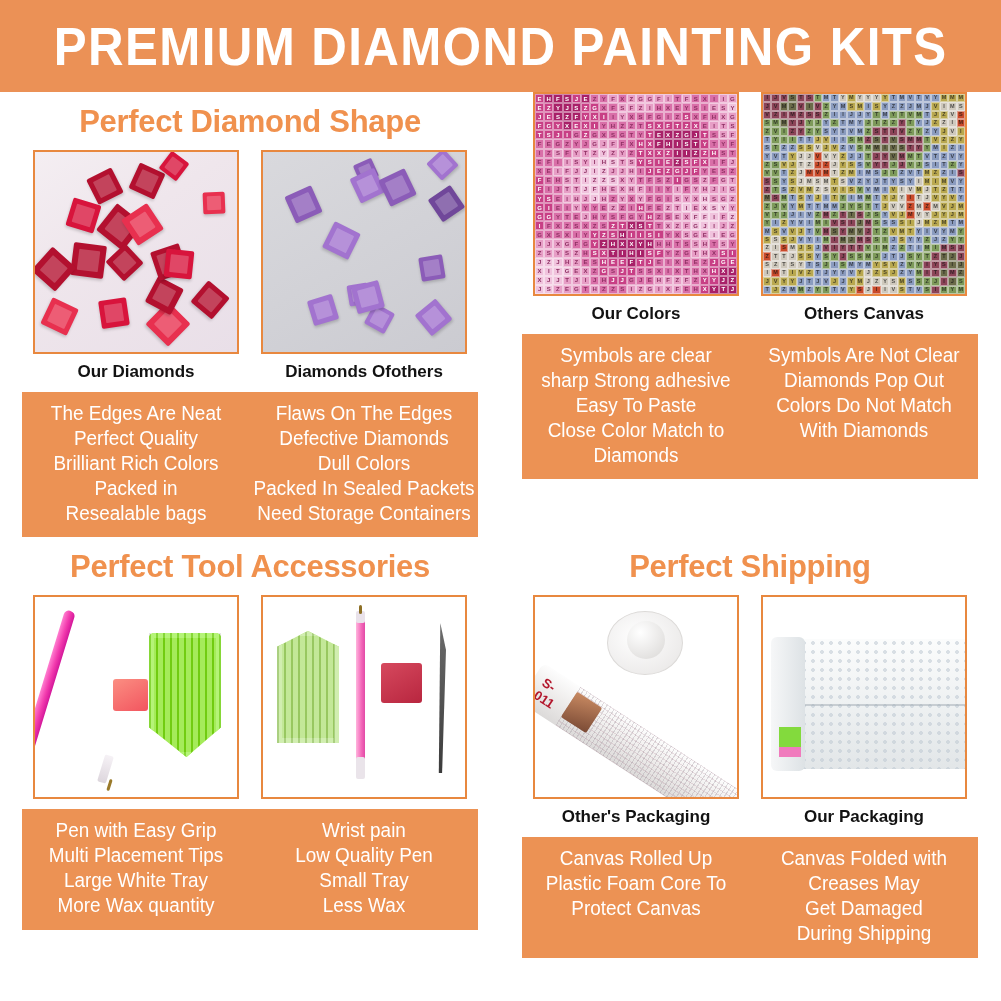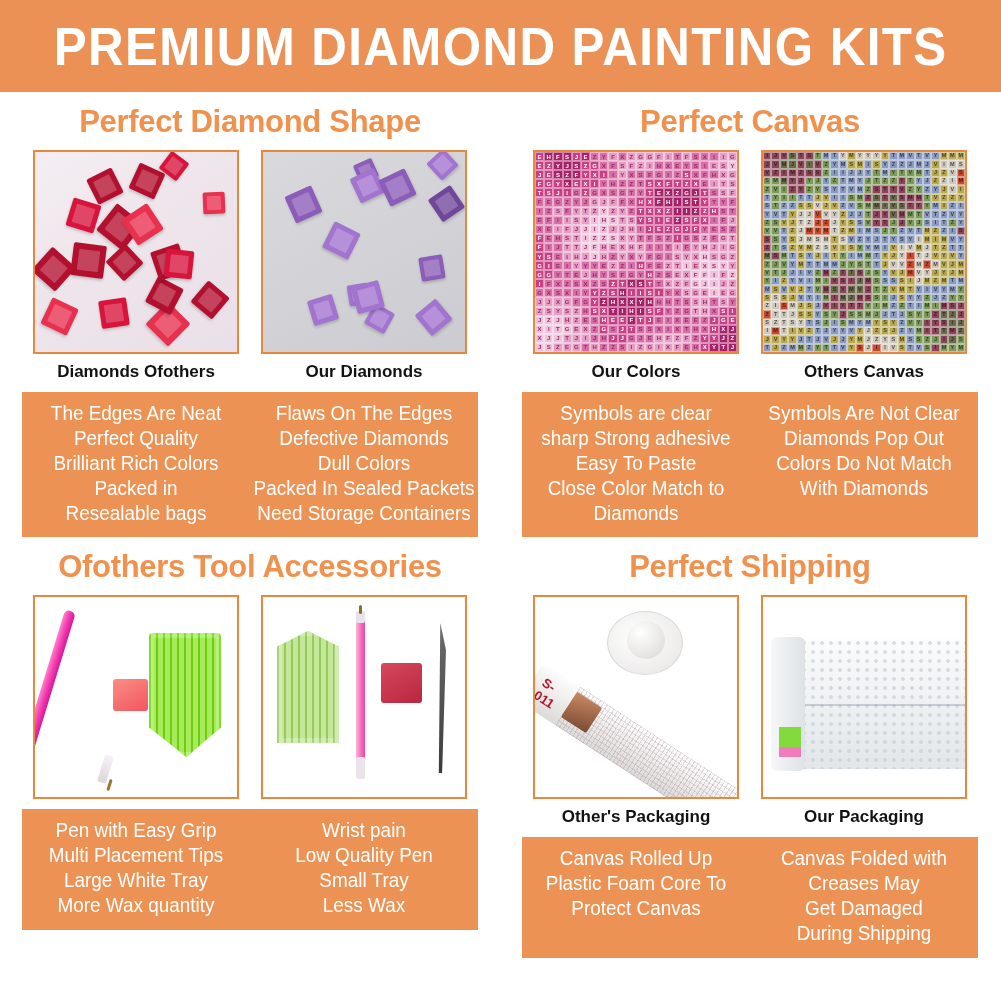--- a/index.html
+++ b/index.html
@@ -173,22 +173,22 @@
               <div class="dia pur l" style="width: 28.4274px; height: 28.4274px; left: 90.6758px; top: 130.687px; transform: rotate(-14.6983deg);"></div>
               <div class="dia pur d" style="width: 27.2342px; height: 27.2342px; left: 169.961px; top: 37.8382px; transform: rotate(-34.2334deg);"></div>
               <div class="dia pur l" style="width: 28.7853px; height: 28.7853px; left: 64.0279px; top: 74.0568px; transform: rotate(26.4861deg);"></div>
               <div class="dia pur " style="width: 29.0376px; height: 29.0376px; left: 120.045px; top: 21.2362px; transform: rotate(-25.5953deg);"></div>
               <div class="dia pur l" style="width: 25.7996px; height: 25.7996px; left: 46.6476px; top: 145.394px; transform: rotate(-16.8665deg);"></div>
             </div>
         </div>
       </div>
 
       <div class="caption-row">
+        <div class="caption">Our Diamonds</div>
         <div class="caption">Diamonds Ofothers</div>
-        <div class="caption">Our Diamonds</div>
       </div>
 
       <div class="panel">
         <div class="panel-col" id="p0a">
             <div>The Edges Are Neat</div>
             <div>Perfect Quality</div>
             <div>Brilliant Rich Colors</div>
             <div>Packed in</div>
             <div>Resealable bags</div>
           </div>
@@ -196,21 +196,20 @@
             <div>Flaws On The Edges</div>
             <div>Defective Diamonds</div>
             <div>Dull Colors</div>
             <div>Packed In Sealed Packets</div>
             <div>Need Storage Containers</div>
           </div>
       </div>
     </div>
 
     <div class="quad">
-      <div class="quad-title">Perfect Canvas</div>
 
       <div class="pics">
         <div class="pic-box">
           <div class="cgrid" id="art-ourcanvas" style="grid-template-columns: repeat(22, 1fr); grid-template-rows: repeat(22, 1fr);">
               <div class="cell dk" style="background: rgb(200, 63, 133); border: 0.5px solid rgba(255, 255, 255, 0.45);">E</div>
               <div class="cell dk" style="background: rgb(168, 32, 104); border: 0.5px solid rgba(255, 255, 255, 0.45);">H</div>
               <div class="cell dk" style="background: rgb(168, 32, 104); border: 0.5px solid rgba(255, 255, 255, 0.45);">F</div>
               <div class="cell dk" style="background: rgb(168, 32, 104); border: 0.5px solid rgba(255, 255, 255, 0.45);">S</div>
               <div class="cell dk" style="background: rgb(200, 63, 133); border: 0.5px solid rgba(255, 255, 255, 0.45);">J</div>
               <div class="cell dk" style="background: rgb(168, 32, 104); border: 0.5px solid rgba(255, 255, 255, 0.45);">E</div>
@@ -1295,21 +1294,21 @@
             <div>Colors Do Not Match</div>
             <div>With Diamonds</div>
           </div>
       </div>
     </div>
   </div>
 
   <div class="quad-row">
 
     <div class="quad">
-      <div class="quad-title">Ofothers Tool Accessories</div>
+      <div class="quad-title">Perfect Tool Accessories</div>
 
       <div class="pics">
         <div class="pic-box">
           <div class="photo" style="background:#fff">
 
             <div class="pen" style="left:30px;top:14px;width:11px;height:160px;background:linear-gradient(90deg,#ff7fd0,#f23aad 55%,#d3179a);
                         transform:rotate(17deg);transform-origin:top center;border-radius:5px;"></div>
             <div class="pen" style="left:66px;top:158px;width:9px;height:28px;background:linear-gradient(180deg,#f6f2f6,#ddd6dd);
                         transform:rotate(17deg);border-radius:2px;"></div>
             <div class="pen" style="left:73px;top:182px;width:3px;height:12px;background:#9a7a2a;transform:rotate(17deg);"></div>

